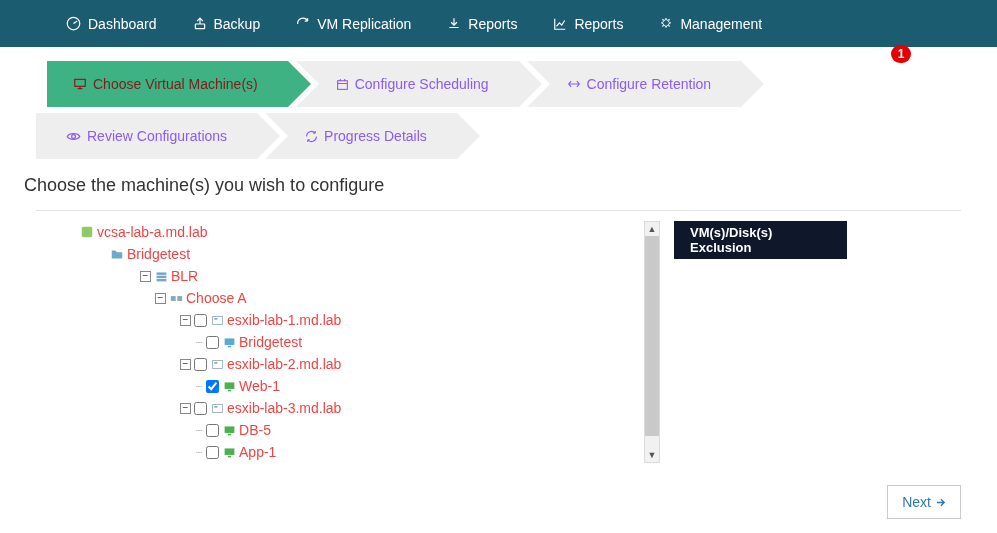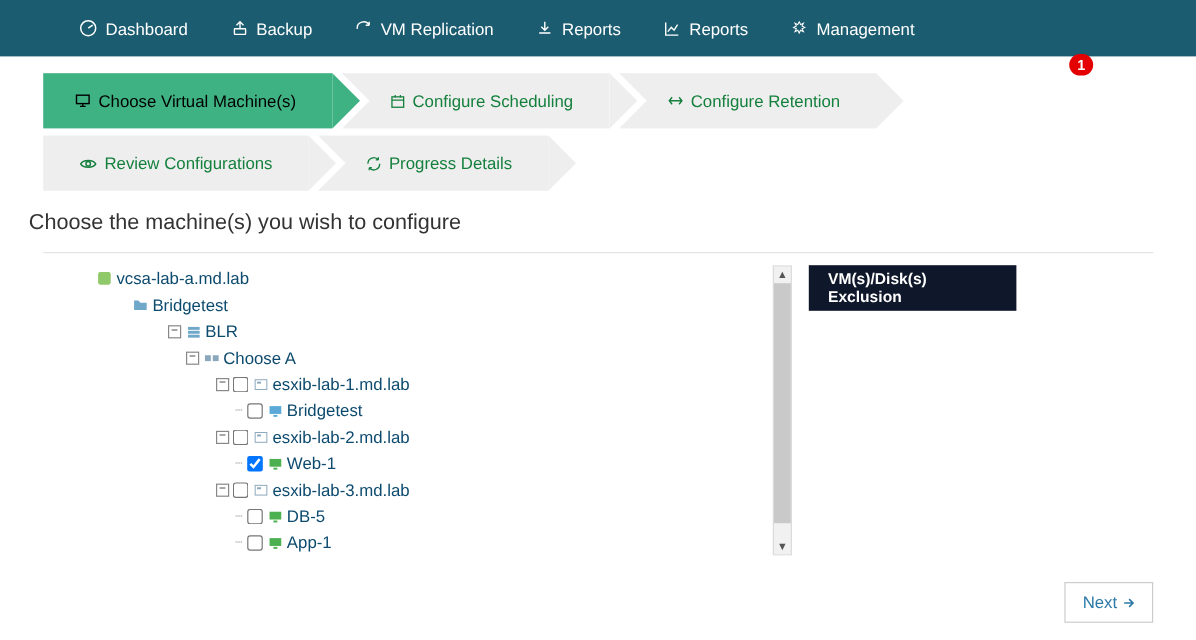--- a/index.html
+++ b/index.html
@@ -1,22 +1,22 @@
 <!DOCTYPE html>
 <html><head>
   <meta charset="utf-8">
   <style>
     * { box-sizing: border-box; margin: 0; padding: 0; }
     body { font-family: -apple-system, "Segoe UI", Arial, sans-serif; font-size: 14px; color: #444; width: 997px; height: 533px; overflow: hidden; background: #fff; }
     .topnav { background: #1c5c70; height: 47px; display: flex; align-items: center; padding: 0 0 0 48px; gap: 0; }
     .topnav-item { color: #fff; padding: 2px 18px; height: 47px; display: flex; align-items: center; gap: 7px; cursor: pointer; font-size: 14px; }
     .icon { display: inline-flex; align-items: center; justify-content: center; }
     .wizard { display: flex; flex-wrap: wrap; padding: 14px 36px 0 36px; gap: 0; position: relative; }
-    .step { position: relative; height: 46px; display: flex; align-items: center; justify-content: center; padding: 0 30px 0 40px; background: #eee; color: #15803d; font-size: 14px; margin-right: 8px; cursor: pointer; margin-bottom: 6px; }
-    .step.active { background: #3fb283; color: #000000; }
+    .step { position: relative; height: 46px; display: flex; align-items: center; justify-content: center; padding: 0 30px 0 40px; background: #eee; color: #8b5cf6; font-size: 14px; margin-right: 8px; cursor: pointer; margin-bottom: 6px; }
+    .step.active { background: #3fb283; color: #7f1d1d; margin-left: 11px; }
     .step::after { content: ""; position: absolute; right: -23px; top: 0; border-left: 23px solid #eee; border-top: 23px solid transparent; border-bottom: 23px solid transparent; z-index: 2; }
     .step.active::after { border-left-color: #3fb283; }
     .step::before { content: ""; position: absolute; left: 0; top: 0; border-left: 23px solid #fff; border-top: 23px solid transparent; border-bottom: 23px solid transparent; z-index: 1; }
     .step:first-child::before, .step.row2f::before { display: none; }
     .row1 .step:nth-child(1) { padding-left: 26px; }
     .row2 .step.row2f { padding-left: 30px; }
     .step .lbl { display: flex; align-items: center; gap: 6px; }
     .badge { position: absolute; right: 86px; top: -2px; background: #e40000; color: #fff; border-radius: 10px; min-width: 20px; height: 18px; display: flex; align-items: center; justify-content: center; font-size: 12px; font-weight: bold; padding: 0 5px; }
     .row1, .row2 { display: flex; }
     .heading { padding: 10px 36px 6px 24px; font-size: 18px; color: #333; }
@@ -27,21 +27,21 @@
     .scrollbar { width: 16px; background: #f1f1f1; border: 1px solid #dcdcdc; position: relative; }
     .scroll-thumb { position: absolute; left: 0; right: 0; top: 0; height: 85%; background: #c9c9c9; }
     .scroll-arrow { position: absolute; left: 0; right: 0; height: 14px; display: flex; align-items: center; justify-content: center; font-size: 9px; color: #555; }
     .scroll-arrow.up { top: 0; }
     .scroll-arrow.down { bottom: 0; }
     .node { display: flex; align-items: center; height: 22px; gap: 3px; white-space: nowrap; }
     .expander { width: 11px; height: 11px; border: 1px solid #888; display: flex; align-items: center; justify-content: center; font-size: 10px; line-height: 1; color: #333; background: #fff; cursor: pointer; }
     .dots { color: #999; letter-spacing: -1px; font-size: 10px; margin: 0 2px 0 1px; user-select: none; }
     .chk { width: 13px; height: 13px; }
     .node-icon { width: 14px; height: 14px; display: inline-flex; align-items: center; justify-content: center; font-size: 11px; }
-    .node-label { color: #0c4a6e; }
+    .node-label { color: #ef4444; }
     .i0 { padding-left: 0; }
     .i1 { padding-left: 30px; }
     .i2 { padding-left: 60px; }
     .i3 { padding-left: 75px; }
     .i4 { padding-left: 100px; }
     .i5 { padding-left: 115px; }
     .exclusion { background: #0f172a; color: #fff; padding: 10px 16px; font-weight: bold; height: 38px; display: flex; align-items: center; width: 173px; font-size: 13px; }
     .footer { display: flex; justify-content: flex-end; padding: 22px 36px 0 0; }
     .next-btn { border: 1px solid #ccc; background: #fff; color: #2d7aa8; padding: 8px 14px; font-size: 14px; cursor: pointer; display: flex; align-items: center; gap: 4px; }
     .green-vm { color: #4caf50; }

